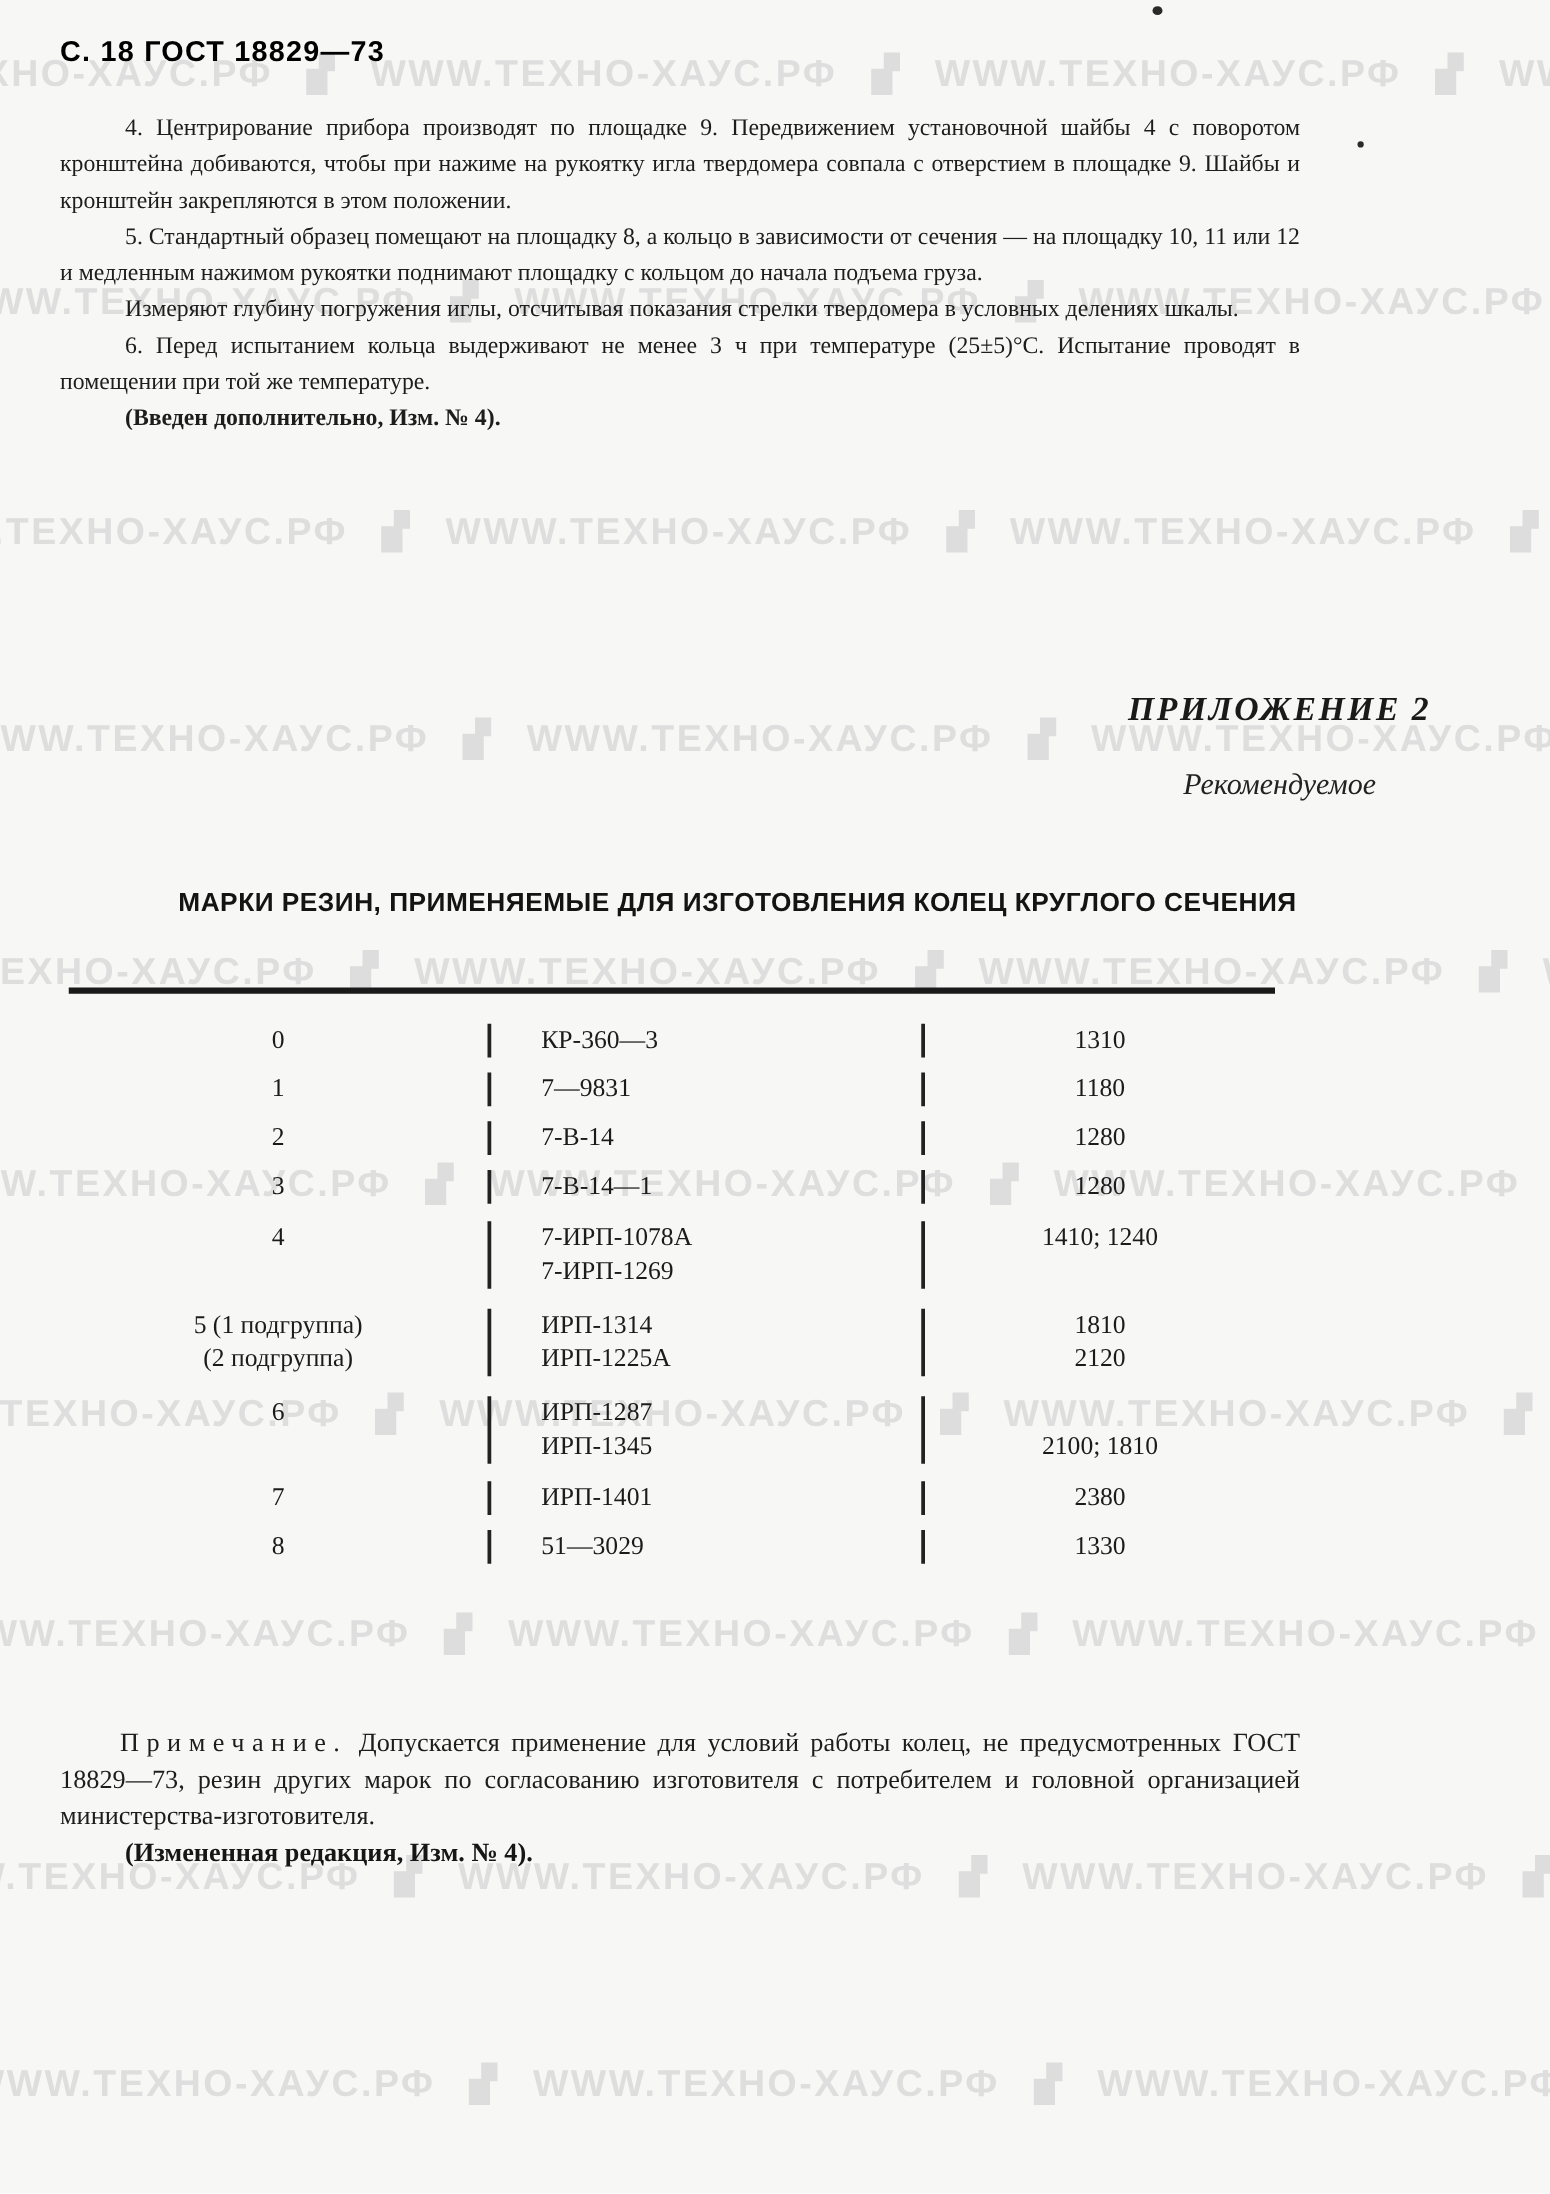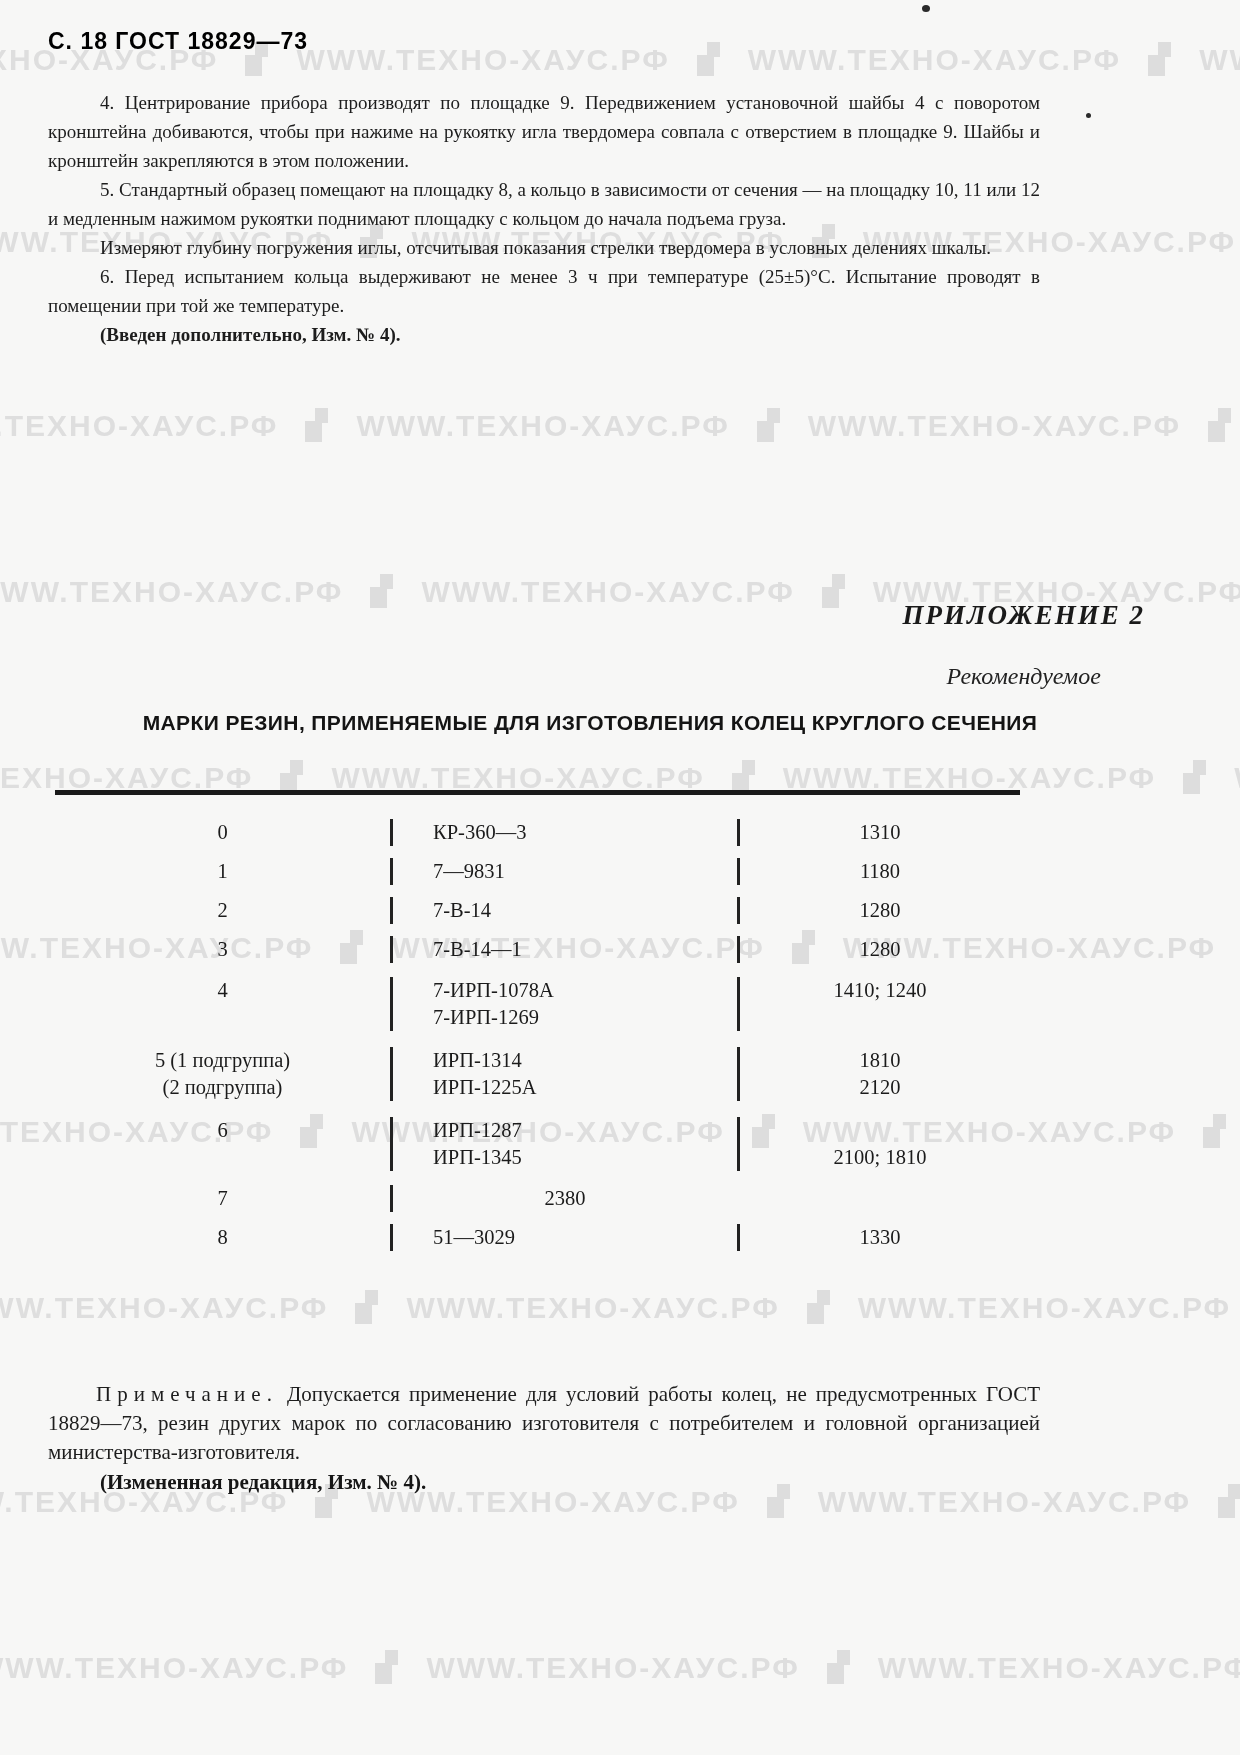--- a/index.html
+++ b/index.html
@@ -58,21 +58,21 @@
     text-align:justify;
   }
   .paragraphs p{margin:0;text-indent:52px;}
   .p-bold{font-weight:bold;}
   .appendix{
     position:absolute;top:552px;right:95px;
     text-align:center;
   }
   .appendix-title{
     font-style:italic;font-weight:bold;
-    font-size:27px;letter-spacing:2px;color:#1a1a1a;margin-top:48px;
+    font-size:27px;letter-spacing:2px;color:#1a1a1a;
   }
   .appendix-sub{
     font-style:italic;font-size:24px;margin-top:32px;color:#222;
   }
   .table-title{
     position:absolute;top:706px;left:110px;width:960px;
     text-align:center;
     font-family:"Liberation Sans", sans-serif;
     font-weight:bold;font-size:21px;line-height:34px;
     letter-spacing:0.4px;color:#141414;
@@ -323,20 +323,23 @@
         <div class="cell c3">
             <div class="cl"></div>
             <div class="cl">2100; 1810</div>
           </div>
       </div>
 
       <div class="trow body-row">
         <div class="cell c1">
             <div class="cl">7</div>
           </div>
+        <div class="cell c2">
+            <div class="cl">ИРП-1401</div>
+          </div>
         <div class="cell c3">
             <div class="cl">2380</div>
           </div>
       </div>
 
       <div class="trow body-row last">
         <div class="cell c1">
             <div class="cl">8</div>
           </div>
         <div class="cell c2">

